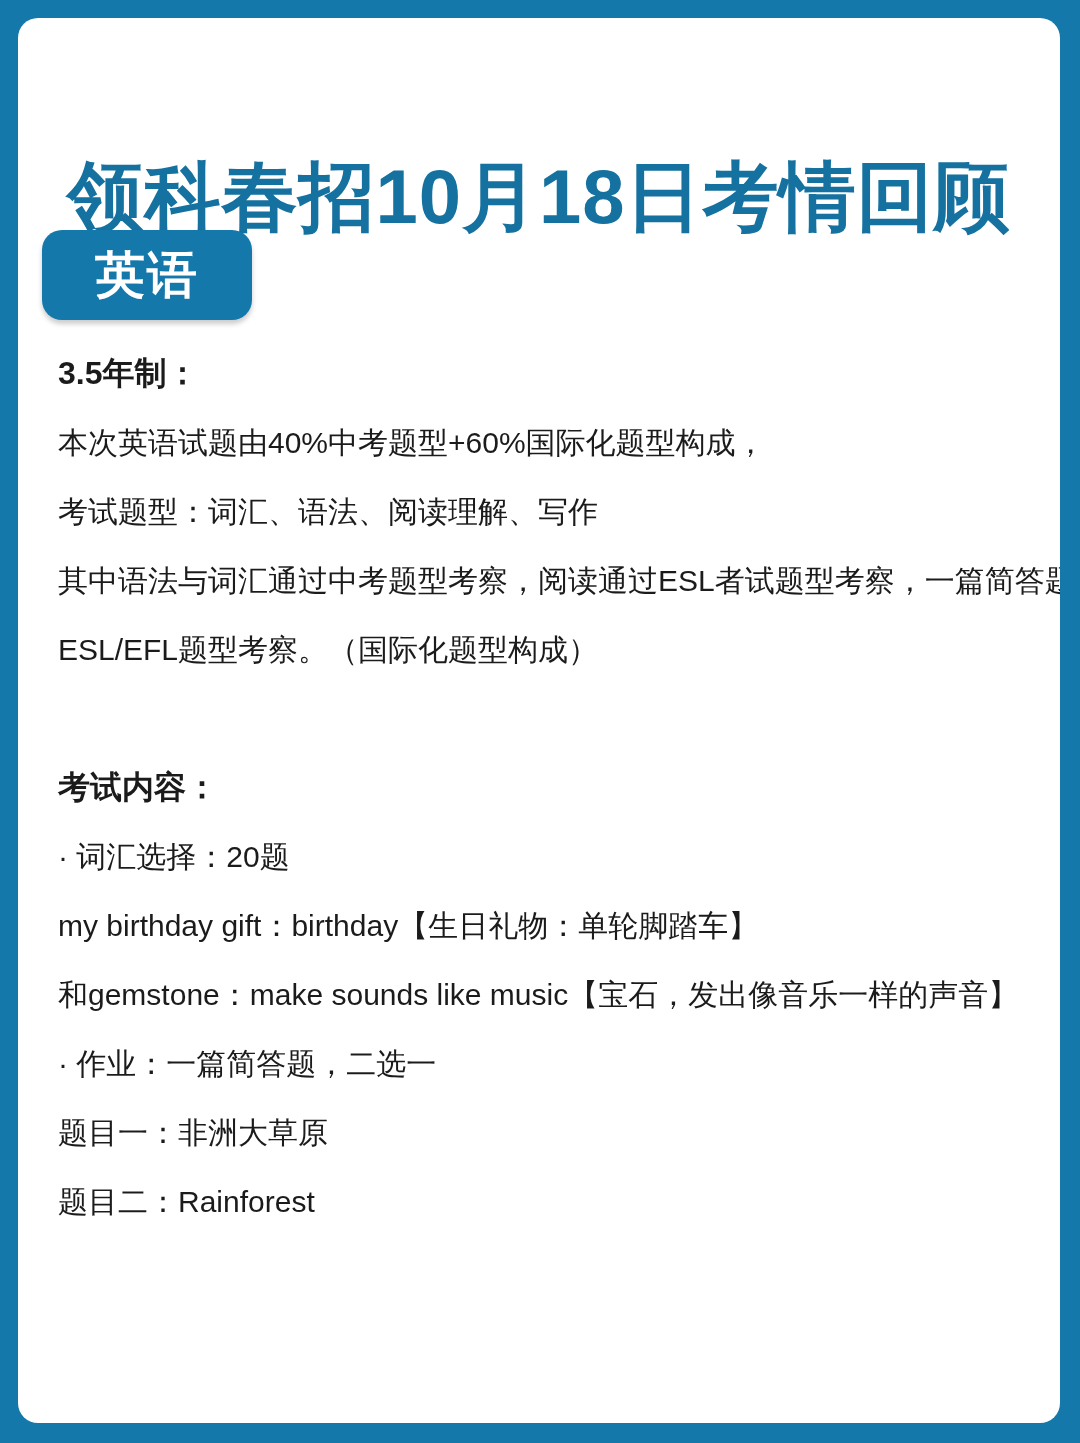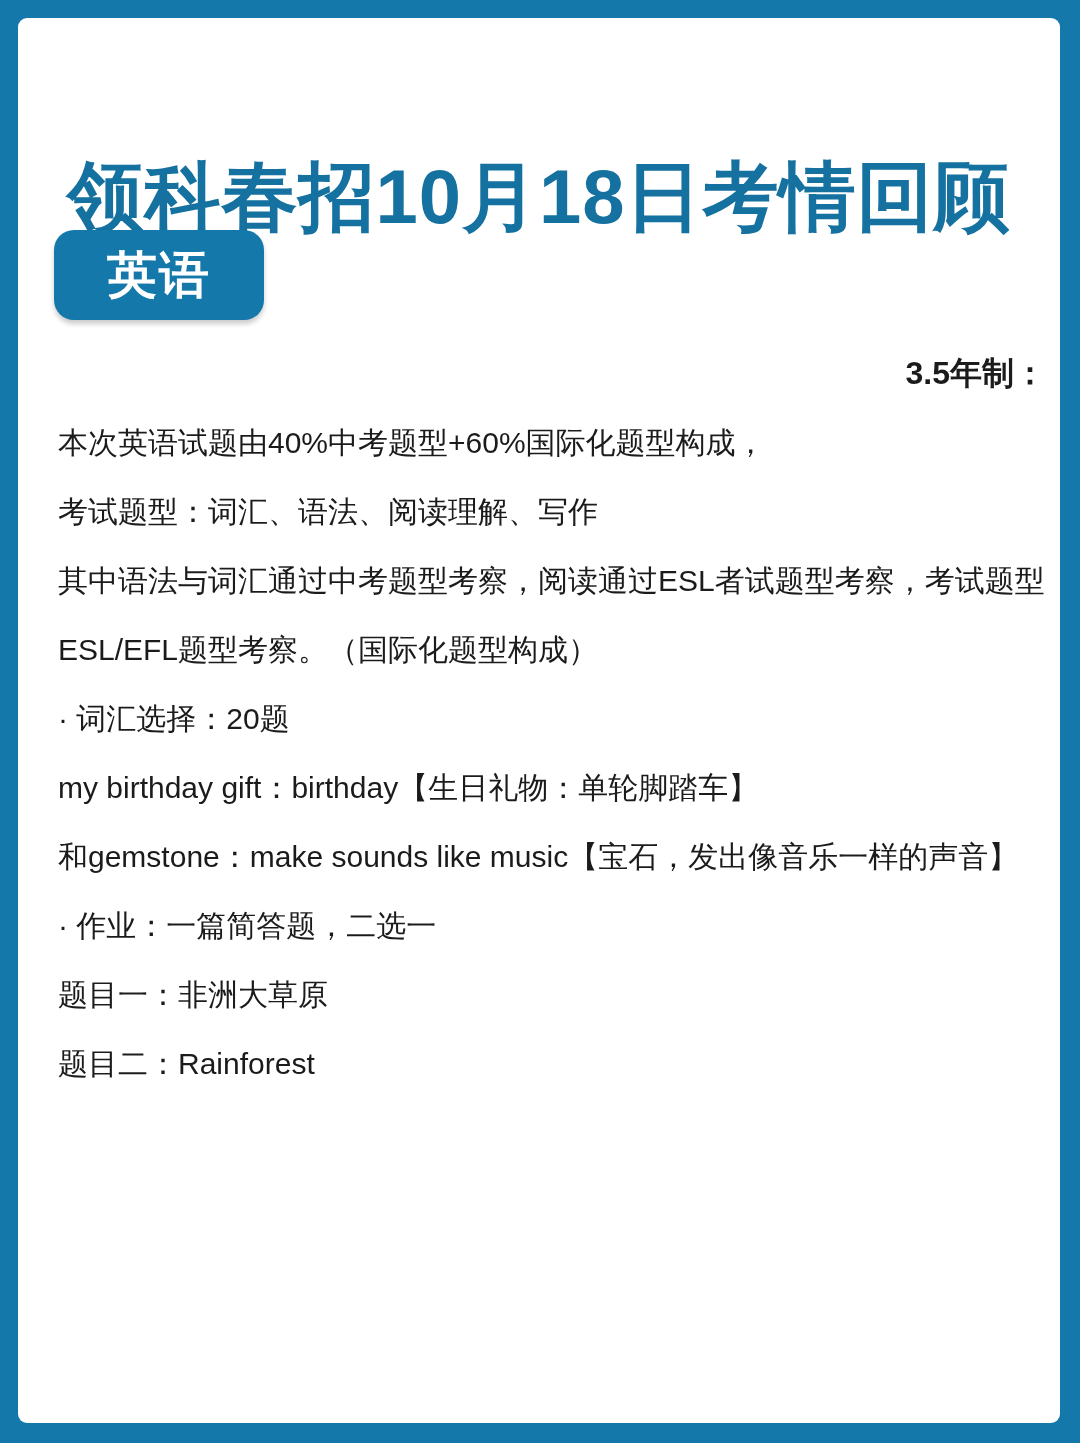--- a/index.html
+++ b/index.html
@@ -14,38 +14,38 @@
     font-family: "Liberation Sans", "DejaVu Sans", sans-serif;
     overflow: hidden;
   }
   .card {
     position: absolute;
     left: 18px;
     top: 18px;
     width: 1042px;
     height: 1405px;
     background: #ffffff;
-    border-radius: 9px;
+    border-radius: 20px;
     overflow: hidden;
   }
   .poster-title {
     position: absolute;
     top: 78px;
     left: 0;
     right: 0;
     text-align: center;
     font-size: 76px;
     font-weight: 900;
     letter-spacing: 1px;
     color: #15719f;
     white-space: nowrap;
   }
   .subject-badge {
     position: absolute;
-    left: 36px;
+    left: 24px;
     top: 212px;
     width: 210px;
     height: 90px;
     background: #1478ab;
     border-radius: 20px;
     display: flex;
     align-items: center;
     justify-content: center;
     box-shadow: 0 4px 5px rgba(0,0,0,0.20);
   }
@@ -64,43 +64,43 @@
   .line {
     height: 69px;
     line-height: 69px;
     font-size: 30px;
     color: #1b1b1b;
     white-space: nowrap;
   }
   .line.bold {
     font-weight: 700;
     font-size: 32px;
-    text-align: right;
   }
   .line.gap {
     margin-top: 69px;
   }
 </style>
 </head>
 <body>
 
 <div class="card">
 
   <h1 class="poster-title">领科春招10月18日考情回顾</h1>
 
   <div class="subject-badge">
     <span class="badge-label">英语</span>
   </div>
 
   <div class="content">
     <div class="line bold">3.5年制：</div>
     <div class="line">本次英语试题由40%中考题型+60%国际化题型构成，</div>
     <div class="line">考试题型：词汇、语法、阅读理解、写作</div>
-    <div class="line">其中语法与词汇通过中考题型考察，阅读通过ESL者试题型考察，考试题型</div>
+    <div class="line">其中语法与词汇通过中考题型考察，阅读通过ESL者试题型考察，一篇简答题</div>
     <div class="line">ESL/EFL题型考察。（国际化题型构成）</div>
+    <div class="line bold gap">考试内容：</div>
     <div class="line">· 词汇选择：20题</div>
     <div class="line">my birthday gift：birthday【生日礼物：单轮脚踏车】</div>
     <div class="line">和gemstone：make sounds like music【宝石，发出像音乐一样的声音】</div>
     <div class="line">· 作业：一篇简答题，二选一</div>
     <div class="line">题目一：非洲大草原</div>
     <div class="line">题目二：Rainforest</div>
   </div>
 
 </div>
 

